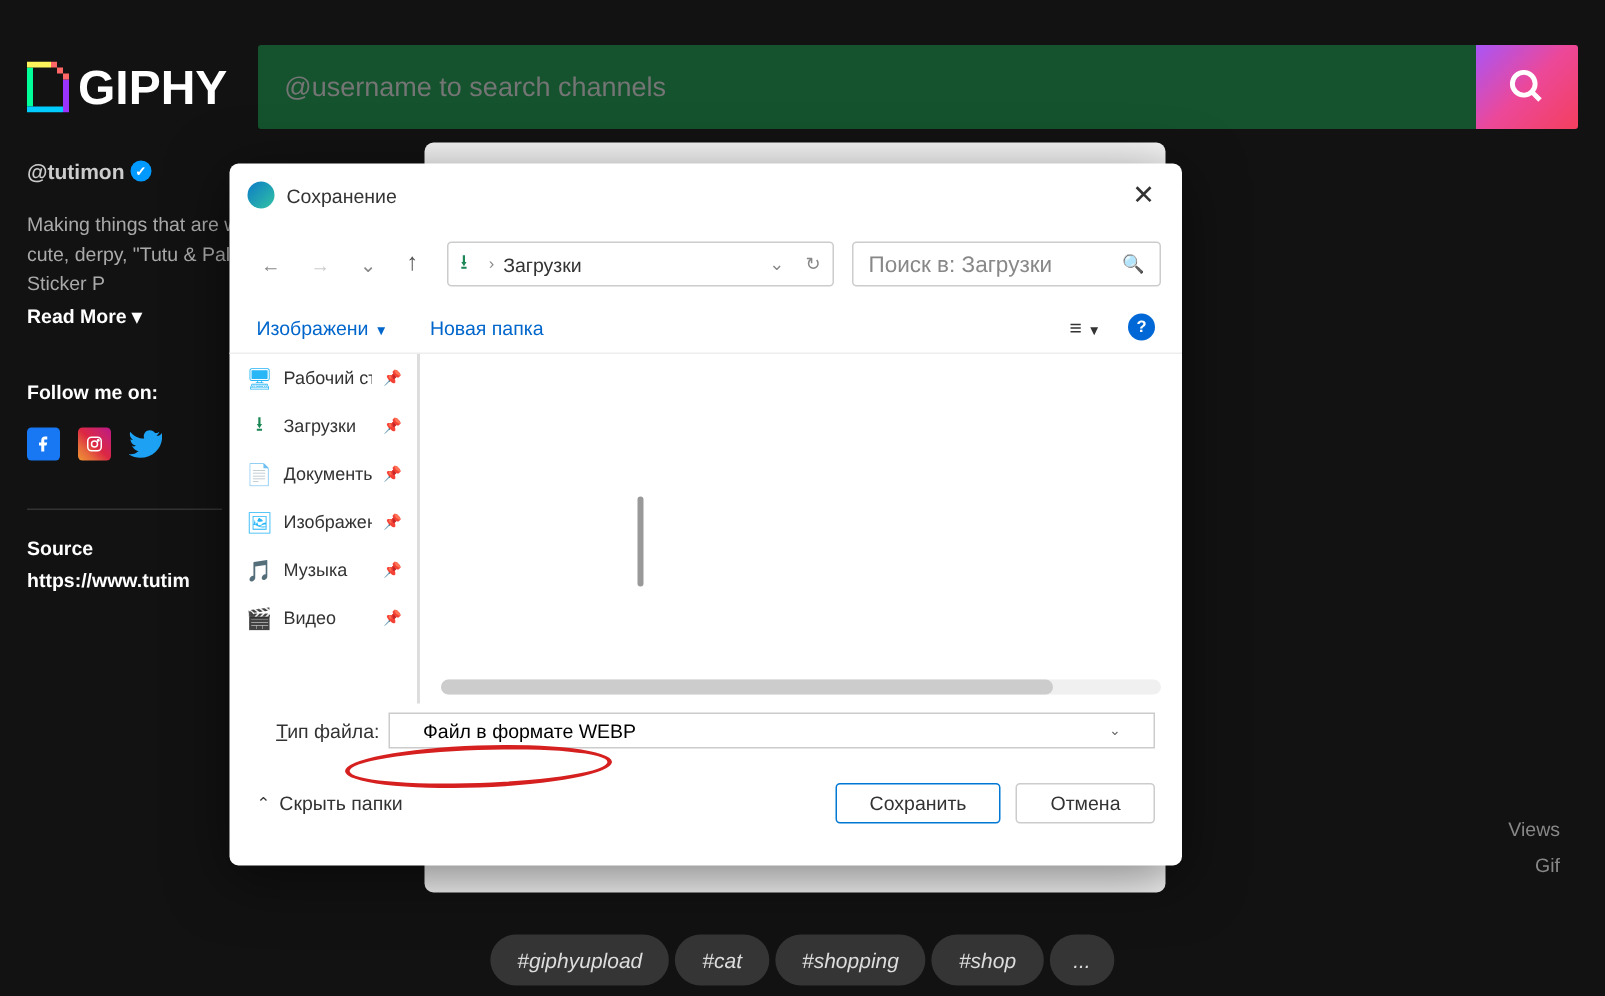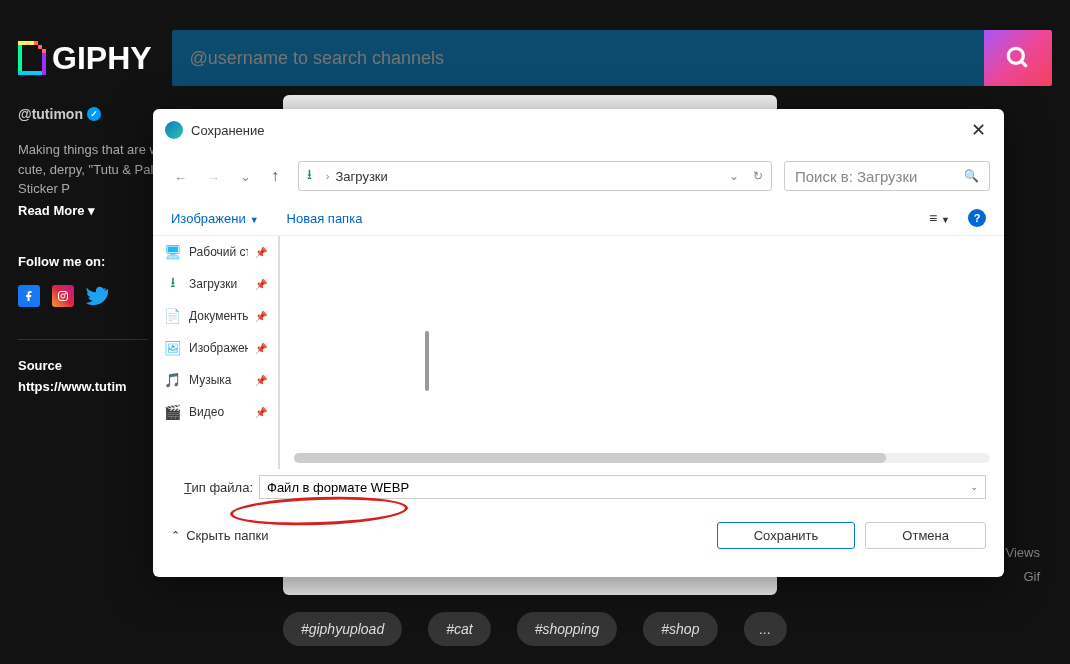--- a/index.html
+++ b/index.html
@@ -5,21 +5,21 @@
 * { margin: 0; padding: 0; box-sizing: border-box; font-family: -apple-system, BlinkMacSystemFont, "Segoe UI", Arial, sans-serif; }
 body { background: #121212; width: 1070px; height: 664px; overflow: hidden; position: relative; }
 
 
 .header { display: flex; align-items: center; padding: 30px 18px 20px 18px; gap: 20px; }
 .logo { display: flex; align-items: center; gap: 6px; }
 .logo-icon { width: 28px; height: 34px; position: relative; }
 .logo-icon svg { width: 100%; height: 100%; }
 .logo-text { color: white; font-size: 32px; font-weight: 900; letter-spacing: 0px; }
 .search-bar { flex: 1; display: flex; height: 56px; }
-.search-input { flex: 1; background: #0c4a6e; border: none; padding: 0 18px; font-size: 18px; color: #999; border-radius: 2px 0 0 2px; }
+.search-input { flex: 1; background: #14532d; border: none; padding: 0 18px; font-size: 18px; color: #999; border-radius: 2px 0 0 2px; }
 .search-btn { width: 68px; background: linear-gradient(135deg, #a855f7, #ec4899, #f43f5e); border: none; border-radius: 0 2px 2px 0; display: flex; align-items: center; justify-content: center; cursor: pointer; }
 .search-btn svg { width: 26px; height: 26px; }
 
 
 .page-content { padding: 0 18px; color: #aaa; font-size: 13px; }
 .username-tag { color: #ccc; font-weight: 600; font-size: 14px; display: flex; align-items: center; gap: 4px; }
 .verified { display: inline-flex; width: 14px; height: 14px; background: #0099ff; border-radius: 50%; align-items: center; justify-content: center; color: white; font-size: 9px; }
 .bio { line-height: 1.5; margin-top: 18px; max-width: 180px; }
 .read-more { color: white; font-weight: 700; margin-top: 4px; cursor: pointer; }
 .follow { color: white; font-weight: 700; margin-top: 36px; font-size: 13px; }
@@ -28,26 +28,26 @@
 .fb { background: #1877f2; }
 .ig { background: linear-gradient(45deg,#f09433,#e6683c,#dc2743,#cc2366,#bc1888); }
 .tw { color: #1da1f2; width: 24px; height: 24px; }
 .divider { height: 1px; background: #333; margin-top: 30px; width: 130px; }
 .source-label { color: white; font-weight: 700; margin-top: 18px; font-size: 13px; }
 .source-link { color: white; font-weight: 700; margin-top: 6px; font-size: 13px; }
 .views { color: #888; position: absolute; right: 30px; top: 545px; font-size: 13px; }
 .gif-tag { color: #888; position: absolute; right: 30px; top: 569px; font-size: 13px; }
 
 
-.tags { position: absolute; bottom: 18px; left: 50%; transform: translateX(-50%); display: flex; gap: 26px; }
+.tags { position: absolute; bottom: 7px; left: 50%; transform: translateX(-50%); display: flex; gap: 4px; }
 .tag { background: #353535; color: #ddd; padding: 9px 18px; border-radius: 20px; font-style: italic; font-size: 14px; cursor: pointer; }
 .tag.more { padding: 9px 16px; }
 
 
-.dialog { position: absolute; left: 153px; top: 109px; width: 851px; height: 468px; background: white; border-radius: 6px; box-shadow: 0 8px 40px rgba(0,0,0,0.5); }
+.dialog { position: absolute; left: 153px; top: 109px; width: 635px; height: 468px; background: white; border-radius: 6px; box-shadow: 0 8px 40px rgba(0,0,0,0.5); }
 .dialog-titlebar { display: flex; align-items: center; padding: 8px 10px 8px 12px; }
 .edge-icon { width: 18px; height: 18px; background: linear-gradient(135deg, #0c7bc6, #32c3a4); border-radius: 50%; margin-right: 8px; }
 .dialog-title { color: #333; font-size: 13px; }
 .dialog-close { margin-left: auto; font-size: 18px; color: #333; cursor: pointer; padding: 2px 8px; }
 
 .dialog-nav { display: flex; align-items: center; padding: 10px 14px; gap: 6px; }
 .nav-arrow { color: #888; padding: 4px 7px; cursor: pointer; font-size: 13px; }
 .nav-arrow.disabled { color: #ccc; }
 .nav-up { color: #555; padding: 4px 7px; cursor: pointer; }
 .nav-path { flex: 1; border: 1px solid #ccc; display: flex; align-items: center; padding: 4px 8px; border-radius: 3px; margin: 0 6px; height: 30px; }
@@ -77,29 +77,29 @@
 .content-scrollbar { position: absolute; bottom: 6px; left: 14px; right: 14px; height: 10px; background: #f0f0f0; border-radius: 5px; }
 .content-scrollthumb { position: absolute; left: 0; top: 0; width: 85%; height: 100%; background: #ccc; border-radius: 5px; }
 
 .dialog-fields { padding: 6px 18px 2px 18px; }
 .field-row { display: flex; align-items: center; margin-bottom: 3px; }
 .field-label { text-align: right; width: 88px; font-size: 13px; color: #333; padding-right: 6px; }
 .field-label u { text-decoration: underline; }
 .field-input { flex: 1; border: 1px solid #0078d4; padding: 3px 7px; font-size: 13px; height: 24px; display: flex; align-items: center; }
 .field-input.filename { background: white; }
 .selected-text { background: #0078d4; color: white; padding: 0 2px; }
-.field-select { flex: 1; border: 1px solid #ccc; padding: 3px 7px; font-size: 13px; height: 24px; display: flex; align-items: center; justify-content: space-between; position: relative; }
+.field-select { flex: 1; border: 1px solid #ccc; padding: 3px 22px; font-size: 13px; height: 24px; display: flex; align-items: center; justify-content: space-between; position: relative; }
 .select-arrow { color: #666; font-size: 9px; }
 .red-circle { position: absolute; left: 230px; top: 497px; width: 178px; height: 28px; border: 3px solid #d62020; border-radius: 50%; pointer-events: none; transform: rotate(-2deg); }
 
 .dialog-footer { display: flex; align-items: center; padding: 18px 18px 14px 18px; }
 .hide-folders { display: flex; align-items: center; gap: 6px; color: #333; font-size: 13px; cursor: pointer; }
 .hide-arrow { font-size: 11px; }
 .footer-btns { margin-left: auto; display: flex; gap: 10px; }
-.btn { padding: 5px 36px; border-radius: 3px; font-size: 13px; cursor: pointer; }
+.btn { padding: 5px 22px; border-radius: 3px; font-size: 13px; cursor: pointer; }
 .btn-primary { border: 1px solid #0078d4; background: white; color: #333; }
 .btn-secondary { border: 1px solid #ccc; background: white; color: #333; }
 
 
 .backdrop-box { position: absolute; left: 283px; top: 95px; width: 494px; height: 500px; background: #f8f8f8; border-radius: 6px; z-index: -1; }
 </style>
 </head>
 <body>
 
 <div class="backdrop-box"></div>

